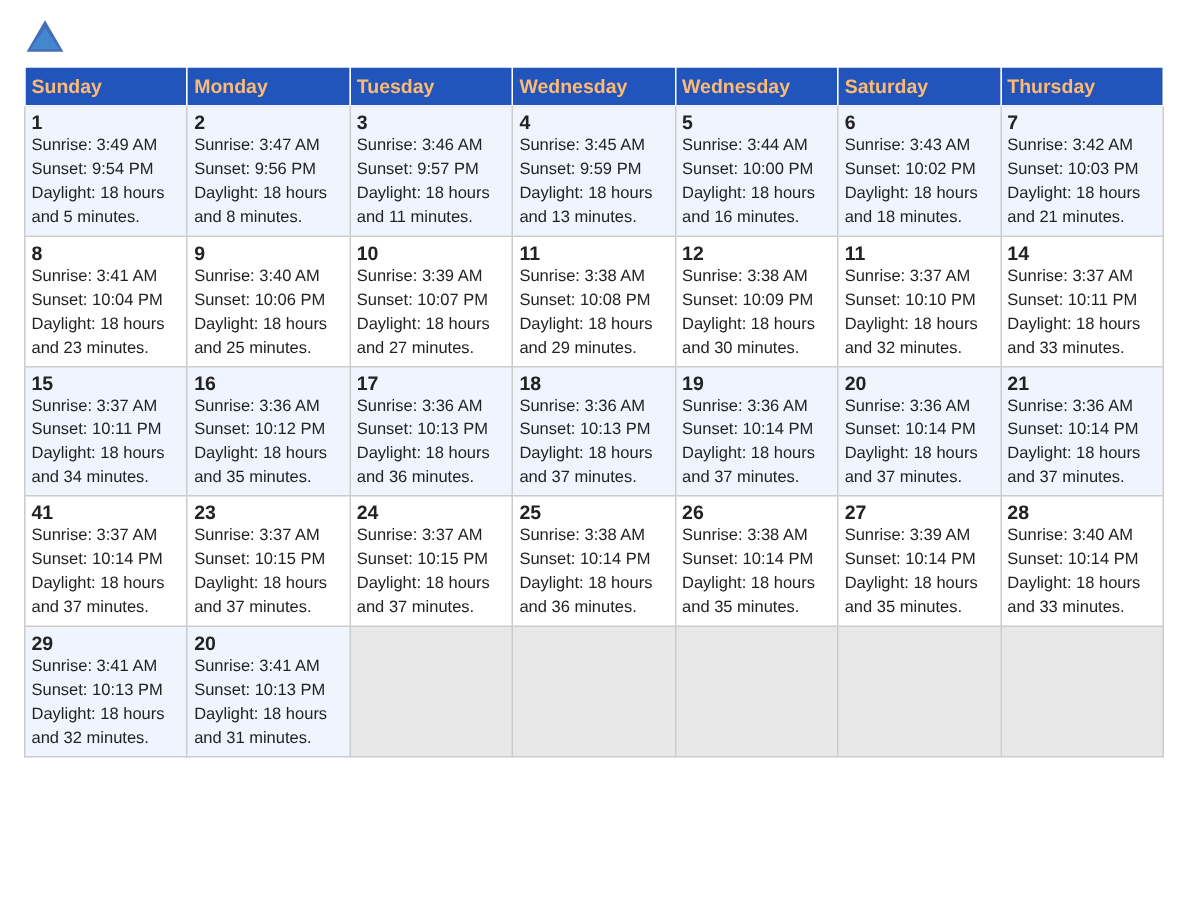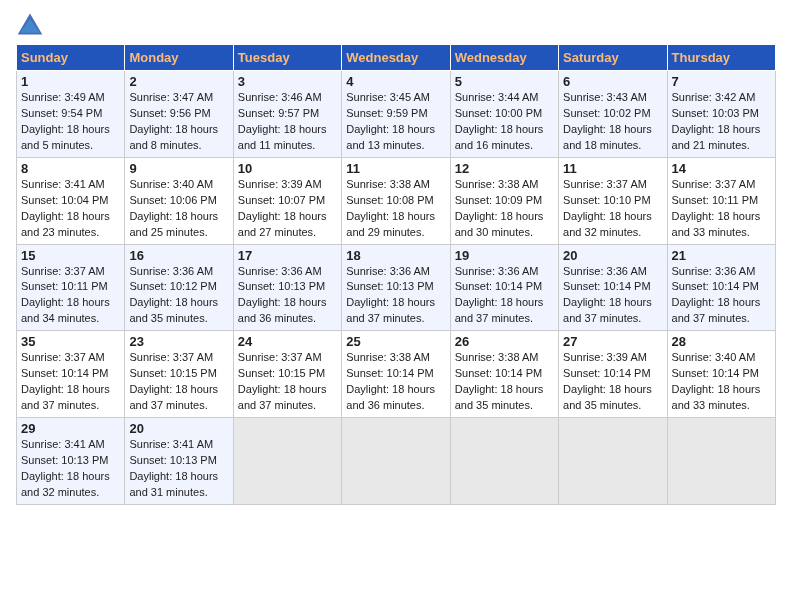--- a/index.html
+++ b/index.html
@@ -292,21 +292,21 @@
         <span class="day-num">21</span>
         <div class="day-info">
           Sunrise: 3:36 AM<br>
           Sunset: 10:14 PM<br>
           Daylight: 18 hours and 37 minutes.
         </div>
       </td>
         </tr>
         <tr>
           <td>
-        <span class="day-num">35</span>
+        <span class="day-num">41</span>
         <div class="day-info">
           Sunrise: 3:37 AM<br>
           Sunset: 10:14 PM<br>
           Daylight: 18 hours and 37 minutes.
         </div>
       </td>
           <td>
         <span class="day-num">23</span>
         <div class="day-info">
           Sunrise: 3:37 AM<br>

